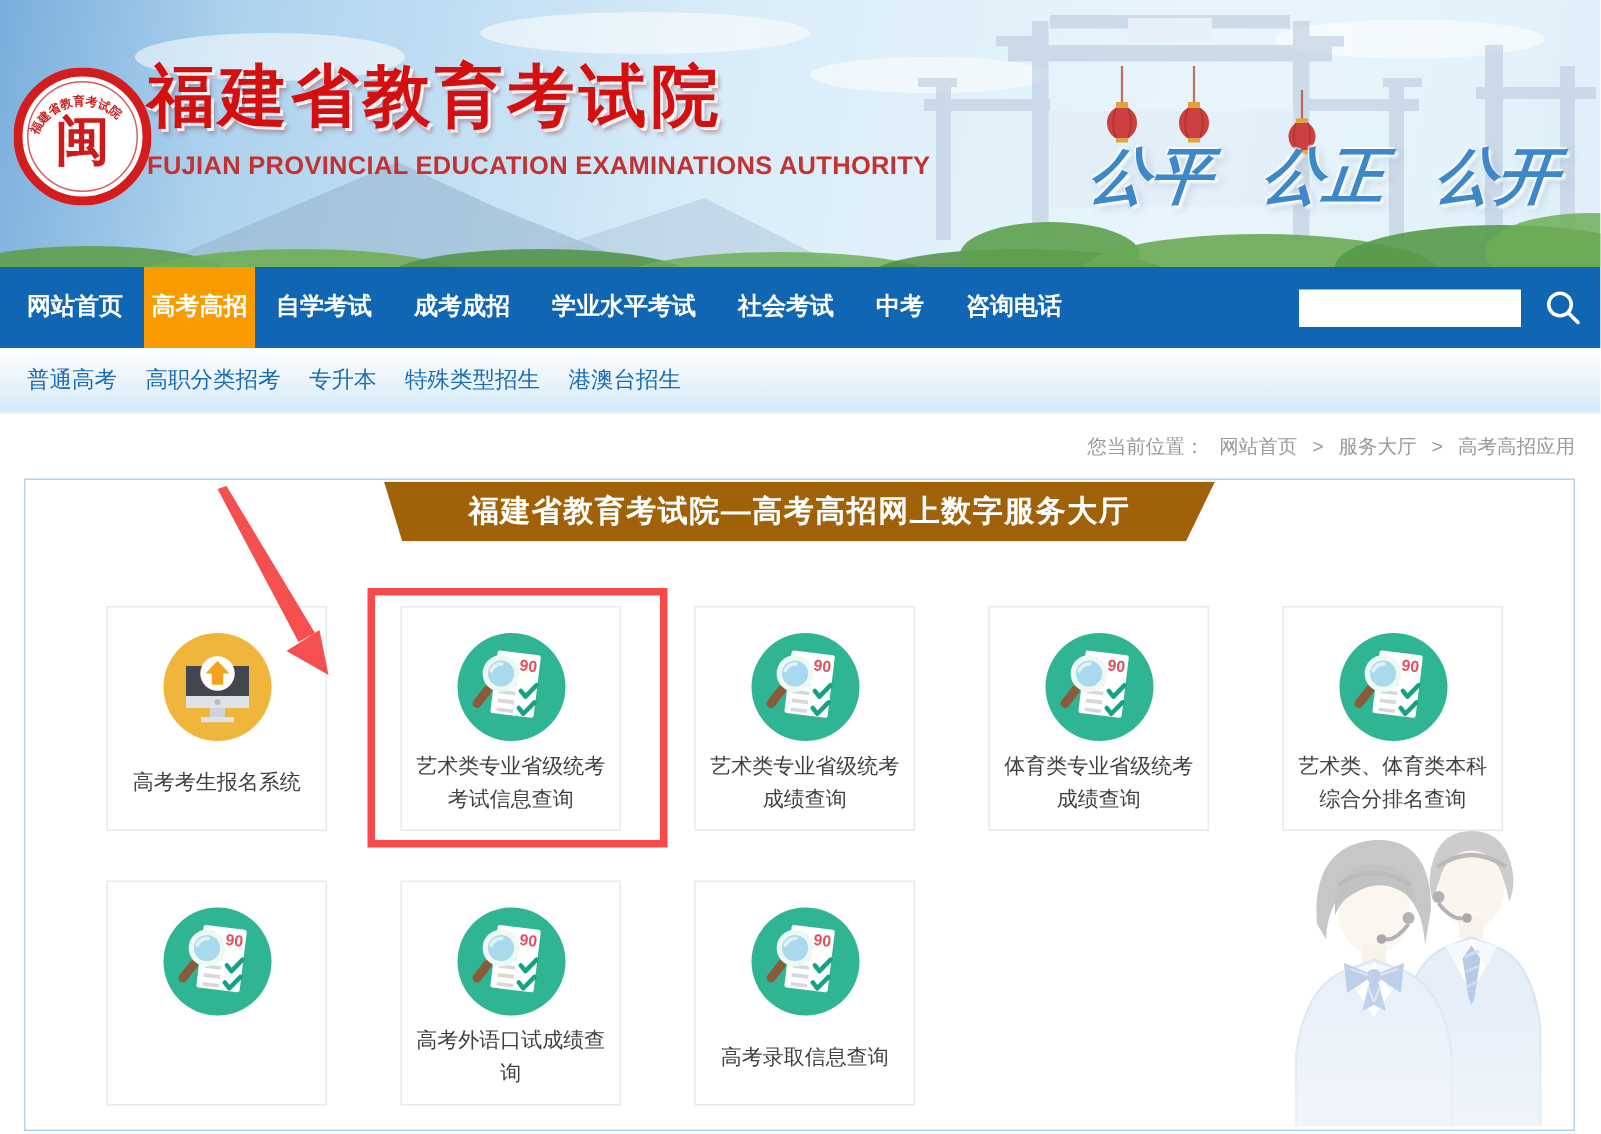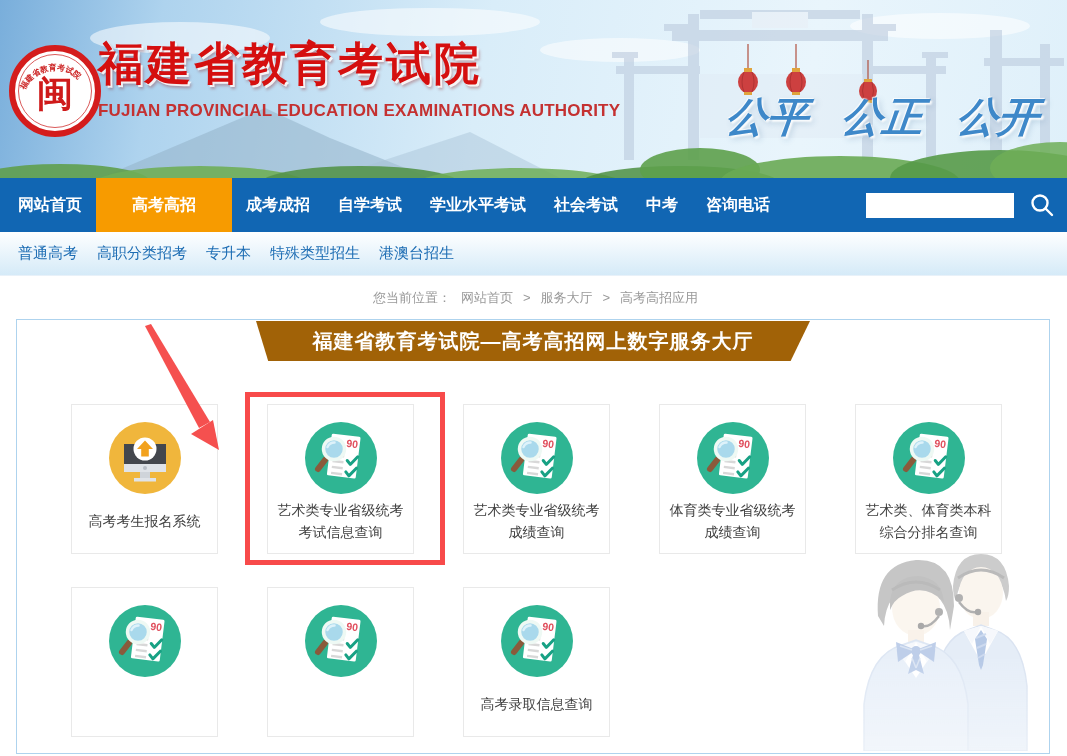--- a/index.html
+++ b/index.html
@@ -34,37 +34,37 @@
   }
 
   
   .nav {
     height:54px; background:#1166b3; display:flex; align-items:center; padding:0 12px 0 4px;
   }
   .nav-item {
     height:54px; line-height:54px; padding:0 14px; color:#fff; font-size:16px; font-weight:bold;
     cursor:pointer; white-space:nowrap;
   }
-  .nav-item.active { background:#f79b00; padding:0 36px; }
+  .nav-item.active { background:#f79b00; padding:0 5px; }
   .nav-search { margin-left:auto; display:flex; align-items:center; gap:15px; }
   .nav-search input {
     width:148px; height:25px; border:none; outline:none; background:#fff; padding:0 6px; font-size:13px;
   }
   .search-btn { width:26px; height:26px; cursor:pointer; display:flex; align-items:center; }
 
   
   .subnav {
     height:44px; display:flex; align-items:center; padding-left:18px; gap:19px;
     background:linear-gradient(#feffff,#d5eaf8); border-bottom:1px solid #e8f1f9;
   }
   .subnav-item { font-size:15px; color:#1c6cb3; cursor:pointer; white-space:nowrap; }
 
   
   .breadcrumb {
-    height:43px; display:flex; align-items:center; justify-content:center;
+    height:43px; display:flex; align-items:center; justify-content:flex-end;
     padding-right:17px; font-size:13px; color:#999;margin-left:21px;
   }
   .breadcrumb .bc-prefix { margin-right:10px; }
   .breadcrumb .bc-item { color:#999; cursor:pointer; }
   .breadcrumb .bc-sep { margin:0 10px; color:#999; }
 
   
   .panel {
     position:relative; margin:0 16px; width:1034px; height:435px;
     border:1px solid #aed3ee; background:#fff;
@@ -186,22 +186,22 @@
     <div class="en">FUJIAN PROVINCIAL EDUCATION EXAMINATIONS AUTHORITY</div>
   </div>
 
   <div class="slogan">公平 公正 公开</div>
 </div>
 
 <div class="nav">
   <div id="nav-list" style="display:flex;">
       <div class="nav-item">网站首页</div>
       <div class="nav-item active">高考高招</div>
+      <div class="nav-item">自学考试</div>
       <div class="nav-item">成考成招</div>
-      <div class="nav-item">自学考试</div>
       <div class="nav-item">学业水平考试</div>
       <div class="nav-item">社会考试</div>
       <div class="nav-item">中考</div>
       <div class="nav-item">咨询电话</div>
     </div>
   <div class="nav-search">
     <input type="text" placeholder="" style="">
     <div class="search-btn">
       <svg width="26" height="26" viewBox="0 0 26 26">
         <circle cx="11" cy="11" r="7.5" fill="none" stroke="#fff" stroke-width="2.4"></circle>
@@ -437,20 +437,21 @@
         </g>
         <g stroke="#17a184" stroke-width="3" fill="none" stroke-linecap="round" stroke-linejoin="round">
           <path d="M44.5 40 l3.5 3.5 L54.5 35"></path>
                 <path d="M44.5 51.5 l3.5 3.5 L54.5 46.5"></path>
         </g>
       </g>
       <line x1="22" y1="40" x2="15" y2="49" stroke="#8a5a3b" stroke-width="6" stroke-linecap="round"></line>
       <circle cx="31" cy="29" r="10.5" fill="#a9d9ec" stroke="#eef9f4" stroke-width="3.5"></circle>
       <path d="M24.5 27 q2-4.5 7-4.5" stroke="#def2fa" stroke-width="2.5" fill="none" stroke-linecap="round"></path>
     </svg></div>
+        <div class="c-label">高考外语口试成绩查询</div>
       </div>
       <div class="card">
         <div class="c-icon">
     <svg width="76" height="76" viewBox="0 0 76 76">
       <circle cx="38" cy="38" r="36" fill="#2fb593"></circle>
       <g transform="rotate(7 40 38)">
         <rect x="26" y="15" width="29" height="42" rx="1.5" fill="#fff"></rect>
         <text x="47.5" y="26.5" font-size="10.5" font-weight="bold" fill="#e0505e" text-anchor="middle" font-family="'Liberation Sans',sans-serif">90</text>
         <g fill="#d8d8d8">
           <rect x="30" y="35" width="11" height="2.4"></rect>

